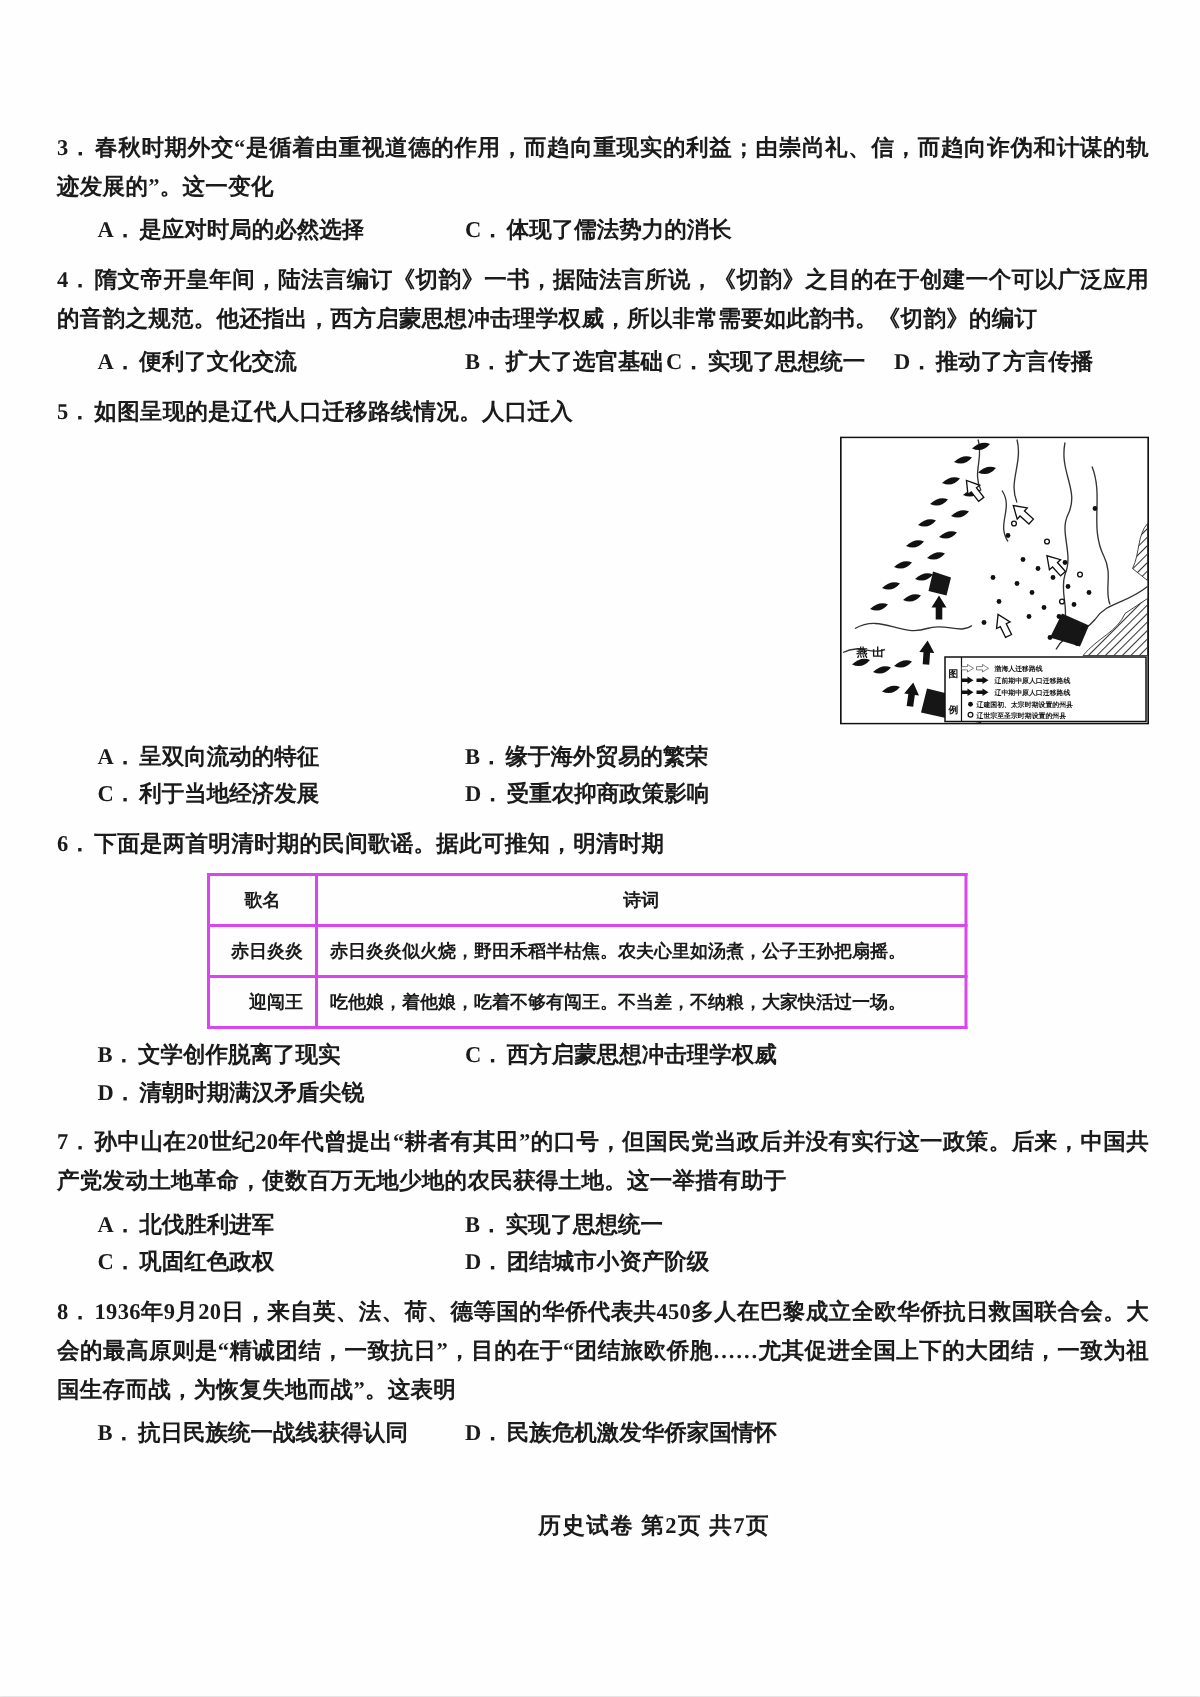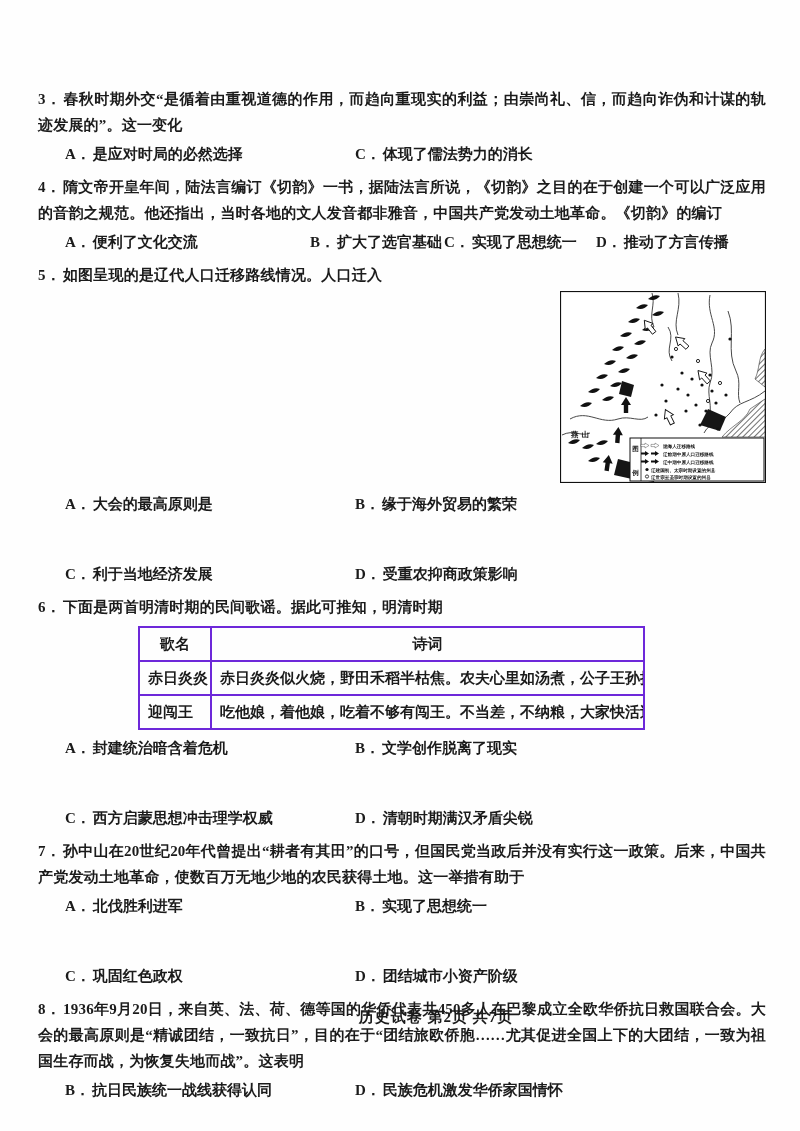--- a/index.html
+++ b/index.html
@@ -11,42 +11,42 @@
     font-family:"Liberation Serif","DejaVu Serif",serif;
     color:#1b1b1b;
     overflow:hidden;
     box-shadow:0 0 4px rgba(0,0,0,.25);
   }
   .content{padding:86px 34px 0 38px;font-size:15px;font-weight:700;}
   .q{margin-bottom:7px;}
   .stem{margin:0;line-height:26px;text-align:justify;letter-spacing:.2px;}
   .qnum{padding-right:2px;}
   .opts{margin:4px 0 0 27px;}
-  .cols2{display:grid;grid-template-columns:245px auto;gap:45px;}
+  .cols2{display:grid;grid-template-columns:245px auto;}
   .row4{display:grid;grid-template-columns:245px 134px 152px auto;}
   .opt{line-height:25px;white-space:nowrap;}
   .olabel{padding-right:2px;}
   .figure{text-align:right;margin:3px 0 5px 24px;}
   .figure svg{display:inline-block;}
   table.songs{
     border-collapse:collapse;
     margin:6px 0 6px 100px;
     width:507px;
     table-layout:fixed;
   }
   table.songs th,table.songs td{
-    border:2px solid #6d28d9;
+    border:2px solid #d946ef;
     padding:5px 8px;
-    font-size:15px;
+    font-size:12px;
     font-weight:700;
     line-height:22px;
   }
   table.songs col.c1{width:72px;}
   table.songs th{text-align:center;}
-  td.song-name{text-align:left;white-space:nowrap;}
+  td.song-name{text-align:right;white-space:nowrap;}
   td.song-text{text-align:left;white-space:nowrap;overflow:hidden;}
   .footer{
     position:absolute;left:0;top:1008px;width:100%;
     text-align:center;font-size:15px;font-weight:700;letter-spacing:1px;padding-left:36px;
   }
 </style>
 </head>
 <body>
 
 <div class="page">
@@ -54,21 +54,21 @@
 
     <div class="q">
       <p class="stem"><span class="qnum">3．</span><span>春秋时期外交“是循着由重视道德的作用，而趋向重现实的利益；由崇尚礼、信，而趋向诈伪和计谋的轨迹发展的”。这一变化</span></p>
       <div class="opts cols2">
         <div class="opt"><span class="olabel">A．</span><span>是应对时局的必然选择</span></div>
         <div class="opt"><span class="olabel">C．</span><span>体现了儒法势力的消长</span></div>
       </div>
     </div>
 
     <div class="q">
-      <p class="stem"><span class="qnum">4．</span><span>隋文帝开皇年间，陆法言编订《切韵》一书，据陆法言所说，《切韵》之目的在于创建一个可以广泛应用的音韵之规范。他还指出，当时各地的文人发音都非雅音，中国共产党发动土地革命。《切韵》的编订</span></p>
+      <p class="stem"><span class="qnum">4．</span><span>隋文帝开皇年间，陆法言编订《切韵》一书，据陆法言所说，《切韵》之目的在于创建一个可以广泛应用的音韵之规范。他还指出，西方启蒙思想冲击理学权威，所以非常需要如此韵书。《切韵》的编订</span></p>
       <div class="opts row4">
         <div class="opt"><span class="olabel">A．</span><span>便利了文化交流</span></div>
         <div class="opt"><span class="olabel">B．</span><span>扩大了选官基础</span></div>
         <div class="opt"><span class="olabel">C．</span><span>实现了思想统一</span></div>
         <div class="opt"><span class="olabel">D．</span><span>推动了方言传播</span></div>
       </div>
     </div>
 
     <div class="q">
       <p class="stem"><span class="qnum">5．</span><span>如图呈现的是辽代人口迁移路线情况。人口迁入</span></p>
@@ -207,21 +207,21 @@
             <circle cx="87" cy="178.5" r="1.6" fill="#111"></circle>
             <text x="91" y="180.5" font-size="4.6" font-weight="bold" fill="#111">辽建国初、太宗时期设置的州县</text>
 
             <circle cx="87" cy="185.5" r="1.6" fill="none" stroke="#111" stroke-width="0.8"></circle>
             <text x="91" y="187.5" font-size="4.6" font-weight="bold" fill="#111">辽世宗至圣宗时期设置的州县</text>
           </g>
         </svg>
       </div>
 
       <div class="opts cols2">
-        <div class="opt"><span class="olabel">A．</span><span>大会的最高原则是</span></div>
+        <div class="opt"><span class="olabel">A．</span><span>呈双向流动的特征</span></div>
         <div class="opt"><span class="olabel">B．</span><span>缘于海外贸易的繁荣</span></div>
         <div class="opt"><span class="olabel">C．</span><span>利于当地经济发展</span></div>
         <div class="opt"><span class="olabel">D．</span><span>受重农抑商政策影响</span></div>
       </div>
     </div>
 
     <div class="q">
       <p class="stem"><span class="qnum">6．</span><span>下面是两首明清时期的民间歌谣。据此可推知，明清时期</span></p>
 
       <table class="songs">
@@ -239,21 +239,20 @@
           <td class="song-text">赤日炎炎似火烧，野田禾稻半枯焦。农夫心里如汤煮，公子王孙把扇摇。</td>
         </tr>
         <tr>
           <td class="song-name">迎闯王</td>
           <td class="song-text">吃他娘，着他娘，吃着不够有闯王。不当差，不纳粮，大家快活过一场。</td>
         </tr>
       </tbody>
         </table>
 
       <div class="opts cols2">
-        <div class="opt"><span class="olabel">A．</span><span>封建统治暗含着危机</span></div>
         <div class="opt"><span class="olabel">B．</span><span>文学创作脱离了现实</span></div>
         <div class="opt"><span class="olabel">C．</span><span>西方启蒙思想冲击理学权威</span></div>
         <div class="opt"><span class="olabel">D．</span><span>清朝时期满汉矛盾尖锐</span></div>
       </div>
     </div>
 
     <div class="q">
       <p class="stem"><span class="qnum">7．</span><span>孙中山在20世纪20年代曾提出“耕者有其田”的口号，但国民党当政后并没有实行这一政策。后来，中国共产党发动土地革命，使数百万无地少地的农民获得土地。这一举措有助于</span></p>
       <div class="opts cols2">
         <div class="opt"><span class="olabel">A．</span><span>北伐胜利进军</span></div>

